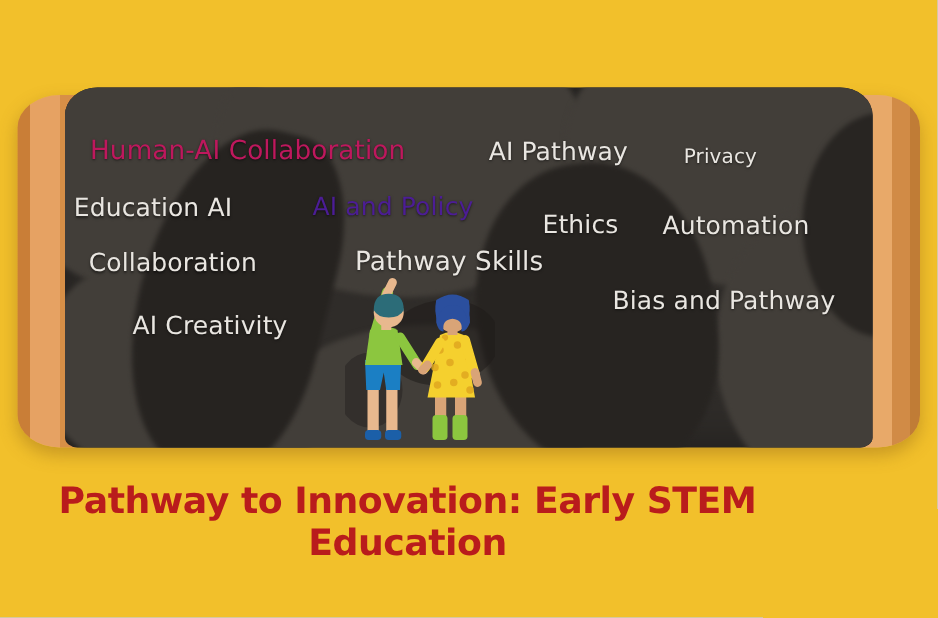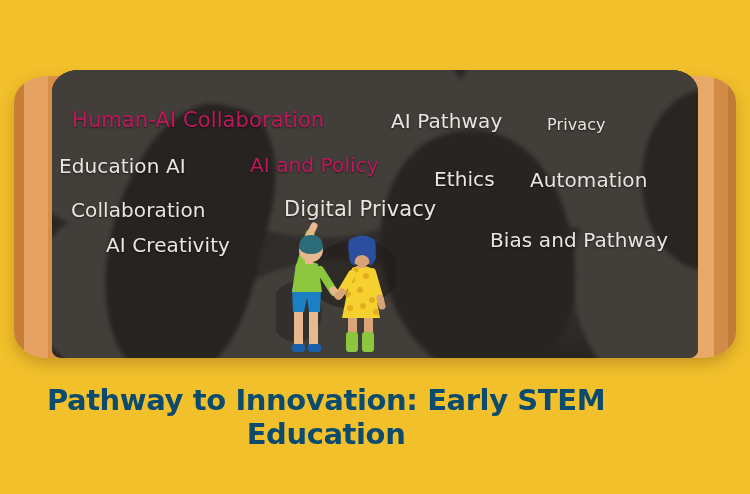--- a/index.html
+++ b/index.html
@@ -97,21 +97,21 @@
   .title {
     position: absolute;
     left: 0;
     top: 383px;
     width: 652px;
     text-align: center;
     font-family: "DejaVu Sans", sans-serif;
     font-weight: 700;
     font-size: 29px;
     letter-spacing: -0.4px;
-    color: #0c4a6e;
+    color: #b91c1c;
   }
 </style>
 </head>
 <body>
 
 <div id="poster">
 
   <div class="frame-shadow"></div>
   <div class="frame"></div>
 
@@ -125,27 +125,27 @@
     <div class="blob d1"></div>
     <div class="blob d2"></div>
     <div class="blob d3"></div>
   </div>
 
   <div id="topics-layer">
       <div class="chalk" style="left: 72px; top: 108px; font-size: 21px; color: #be185d;">Human-AI Collaboration</div>
       <div class="chalk" style="left: 391px; top: 109px; font-size: 20px; color: rgb(233, 230, 225);">AI Pathway</div>
       <div class="chalk" style="left: 547px; top: 115px; font-size: 16px; color: rgb(233, 230, 225);">Privacy</div>
       <div class="chalk" style="left: 59px; top: 154px; font-size: 20px; color: rgb(233, 230, 225);">Education AI</div>
-      <div class="chalk" style="left: 250px; top: 153px; font-size: 20px; color: #be185d;">AI and Policy</div>
+      <div class="chalk" style="left: 250px; top: 153px; font-size: 20px; color: #4c1d95;">AI and Policy</div>
       <div class="chalk" style="left: 434px; top: 167px; font-size: 20px; color: rgb(233, 230, 225);">Ethics</div>
       <div class="chalk" style="left: 530px; top: 168px; font-size: 20px; color: rgb(233, 230, 225);">Automation</div>
       <div class="chalk" style="left: 71px; top: 198px; font-size: 20px; color: rgb(233, 230, 225);">Collaboration</div>
-      <div class="chalk" style="left: 284px; top: 197px; font-size: 21px; color: rgb(233, 230, 225);">Digital Privacy</div>
+      <div class="chalk" style="left: 284px; top: 197px; font-size: 21px; color: rgb(233, 230, 225);">Pathway Skills</div>
       <div class="chalk" style="left: 490px; top: 228px; font-size: 20px; color: rgb(233, 230, 225);">Bias and Pathway</div>
-      <div class="chalk" style="left: 106px; top: 233px; font-size: 20px; color: rgb(233, 230, 225);">AI Creativity</div>
+      <div class="chalk" style="left: 106px; top: 248px; font-size: 20px; color: rgb(233, 230, 225);">AI Creativity</div>
     </div>
 
   <div class="kids">
     <svg width="120" height="142" viewBox="0 0 120 142" xmlns="http://www.w3.org/2000/svg">
 
       <ellipse cx="78" cy="58" rx="46" ry="34" fill="#1F1C1A" opacity="0.55" transform="rotate(-8 78 58)"></ellipse>
       <ellipse cx="20" cy="96" rx="26" ry="30" fill="#232020" opacity="0.5"></ellipse>
 
       <path d="M24 52 L34 18" stroke="#8CC63F" stroke-width="9" stroke-linecap="round" fill="none"></path>
       <path d="M33 20 L38 10" stroke="#E8B88E" stroke-width="7" stroke-linecap="round" fill="none"></path>

